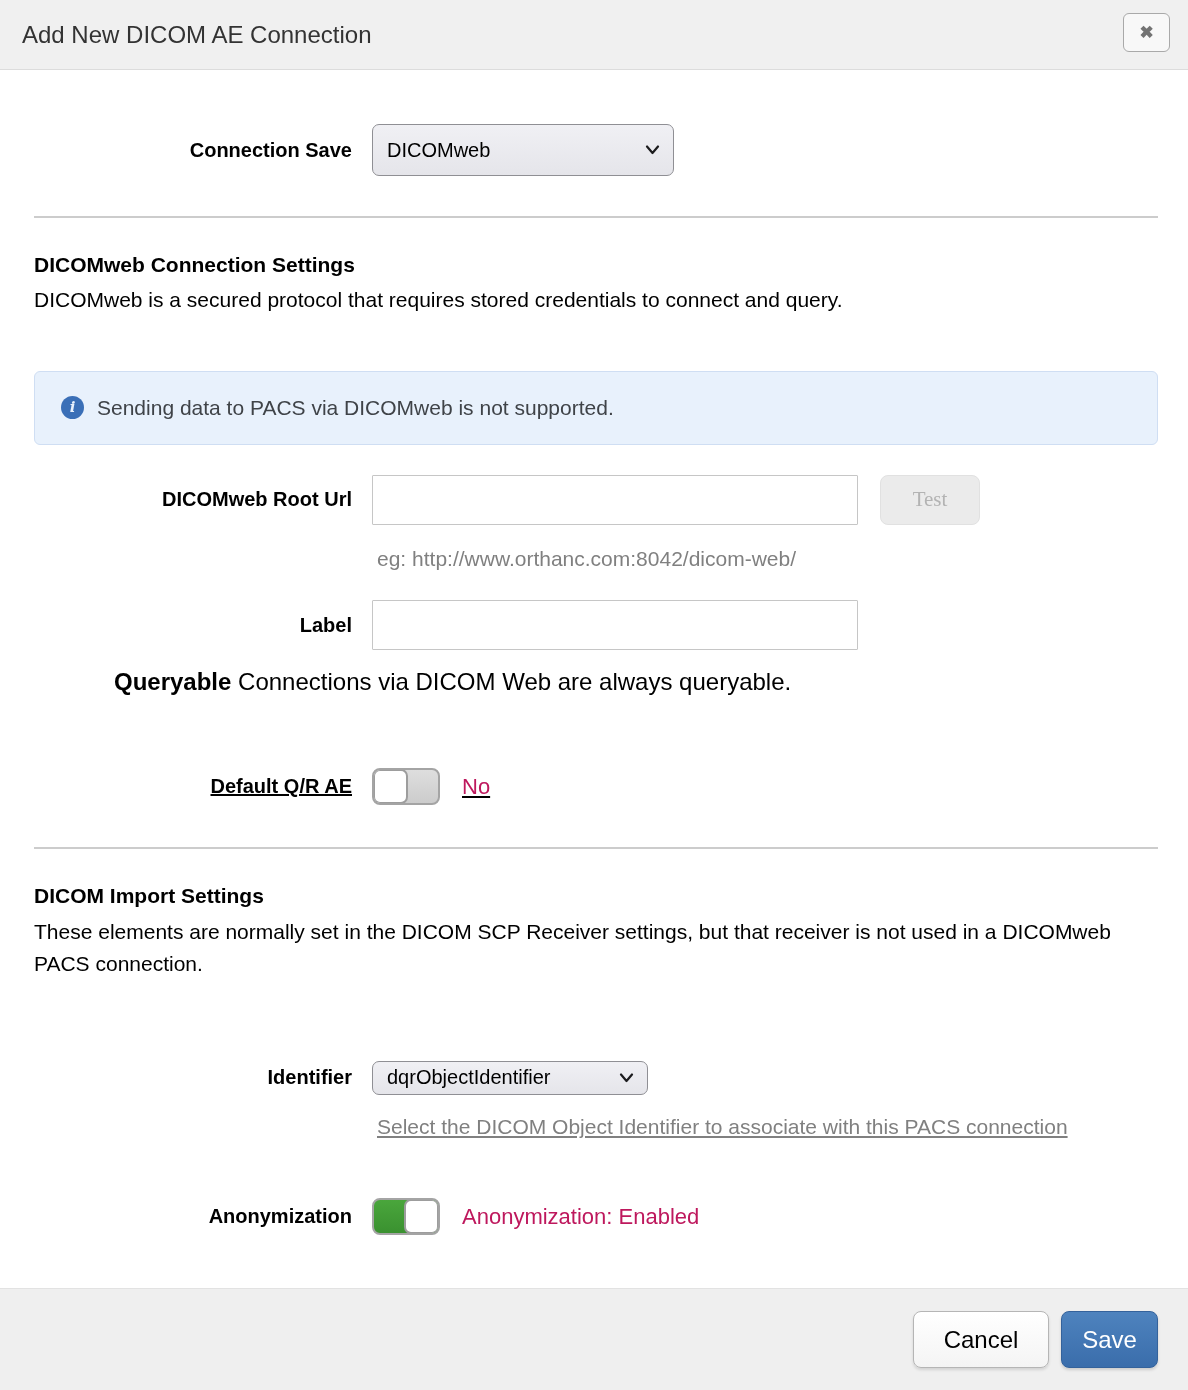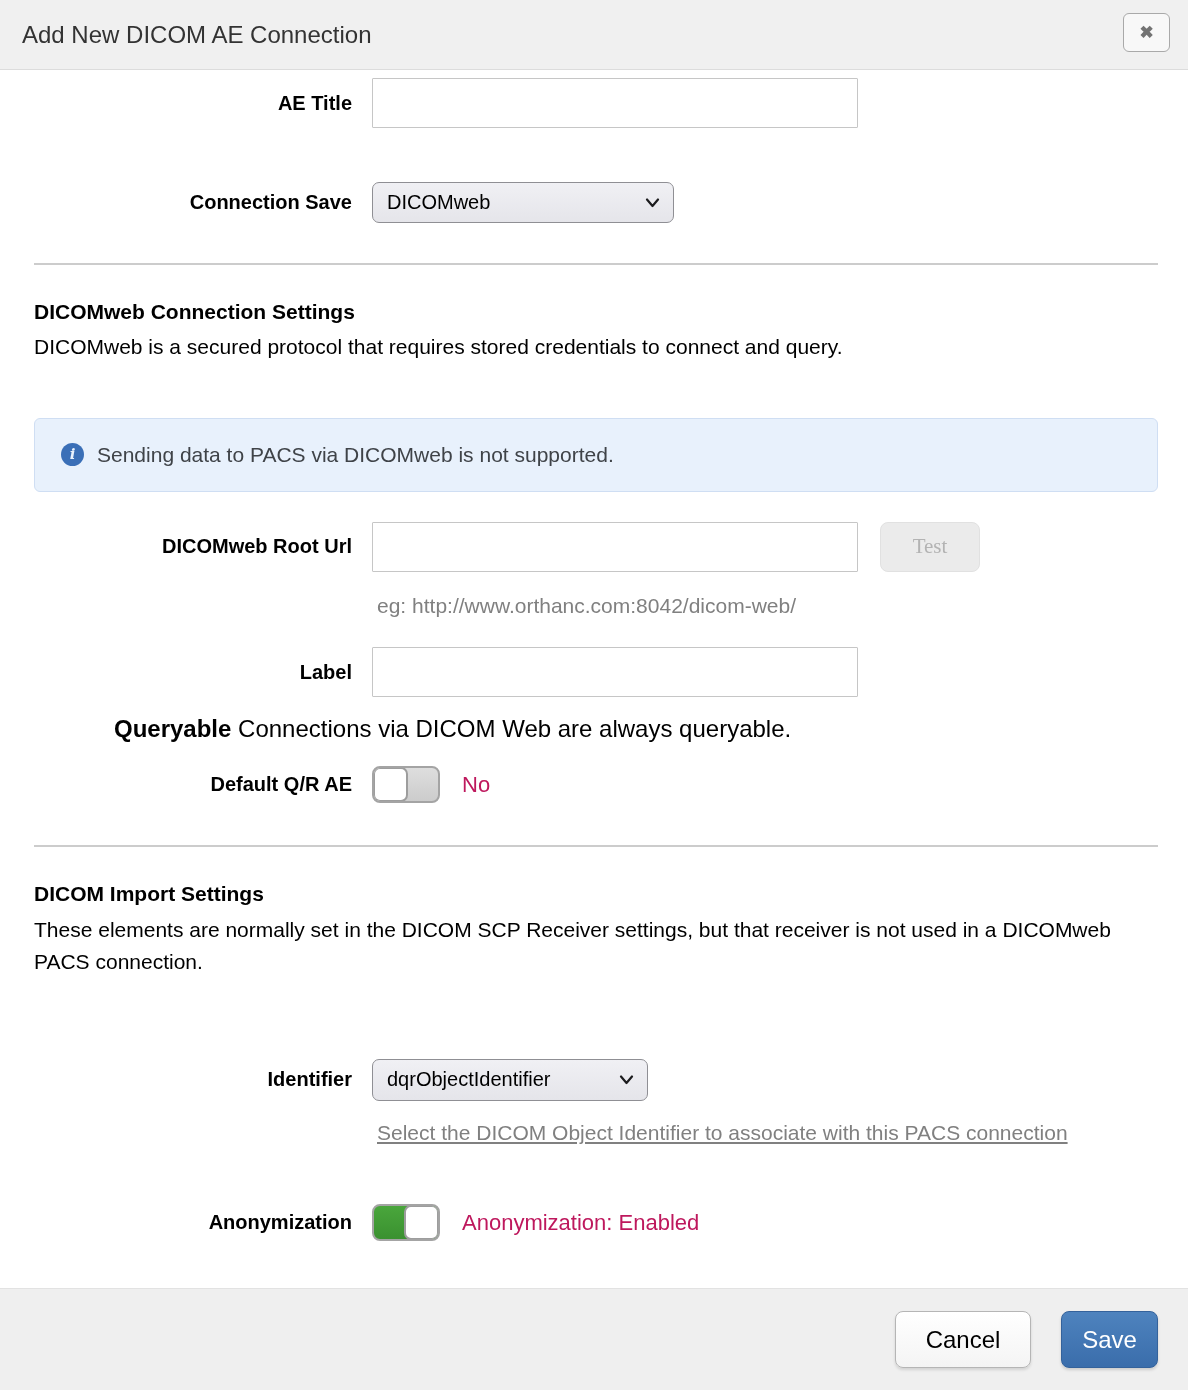--- a/index.html
+++ b/index.html
@@ -47,31 +47,31 @@
     border: 1px solid #c6c6c6; border-radius: 1px;
     font-size: 20px; padding: 0 12px;
     font-family: "Liberation Sans", sans-serif;
     background: #fff;
   }
 
   .row-ae-title { margin-top: 8px; }
   .row-connection-type { margin-top: 54px; }
 
   .select-box {
-    height: 41px;
+    height: 52px;
     background: linear-gradient(#f0f0f4, #e5e5ea);
     border: 1px solid #8f8f94;
     border-radius: 7px;
     display: flex; align-items: center; justify-content: space-between;
     padding: 0 13px 0 14px;
     font-size: 20px; color: #000;
     cursor: pointer;
   }
   .select-connection { width: 302px; }
-  .select-identifier { width: 276px; height: 42px; }
+  .select-identifier { width: 276px; height: 34px; }
   .chevron-svg { flex: 0 0 auto; margin-left: 10px; }
 
   .divider {
     border: none; border-top: 2px solid #cccccc;
     margin-top: 40px;
   }
   .divider-2 { margin-top: 42px; }
 
   .section-heading { font-size: 21px; font-weight: bold; color: #000; margin-top: 33px; line-height: 1.35; }
   .section-desc { font-size: 21px; color: #000; margin-top: 5px; line-height: 1.55; }
@@ -110,21 +110,21 @@
   .hint-row { padding-left: 343px; margin-top: 18px; font-size: 21px; color: #808080; line-height: 1.5; }
   .hint-identifier { margin-top: 16px; max-width: 1080px; }
   .hint-identifier span { display: inline-block; max-width: 735px; text-decoration: underline; }
 
   .row-label-field { margin-top: 26px; }
 
   .queryable-line { margin-top: 18px; padding-left: 80px; font-size: 24px; color: #000; }
   .queryable-line strong { font-weight: bold; }
 
   
-  .row-toggle-qr { margin-top: 23px; }
+  .row-toggle-qr { margin-top: 72px; text-decoration: underline; }
   .row-identifier { margin-top: 80px; }
   .row-anon { margin-top: 56px; }
 
   .toggle {
     width: 68px; height: 37px;
     border: 2px solid #a4a4a4;
     border-radius: 8px;
     position: relative;
     cursor: pointer;
     overflow: hidden;
@@ -146,21 +146,21 @@
     border-radius: 7px;
   }
   .toggle-state-text { margin-left: 22px; font-size: 22px; color: #be185d; }
 
   
   .modal-footer {
     flex: 0 0 102px; height: 102px;
     background: #efefef;
     border-top: 1px solid #e2e2e2;
     display: flex; align-items: center; justify-content: flex-end;
-    padding-right: 30px; gap: 30px;
+    padding-right: 30px; gap: 12px;
   }
   .btn {
     height: 57px; border-radius: 8px;
     font-size: 24px; font-family: "Liberation Sans", sans-serif;
     cursor: pointer;
   }
   .btn-cancel {
     width: 136px;
     background: linear-gradient(#ffffff, #f4f4f4);
     border: 1px solid #b5b5b5;
@@ -182,24 +182,20 @@
 
   <div class="modal-header">
     <div class="modal-title">Add New DICOM AE Connection</div>
     <button class="close-btn">
       <span>✖</span>
     </button>
   </div>
 
   <div class="modal-body">
 
-    <div class="form-row row-ae-title">
-      <label class="form-label">AE Title</label>
-      <input class="text-input" type="text" value="" style="">
-    </div>
 
     <div class="form-row row-connection-type">
       <label class="form-label">Connection Save</label>
       <div class="select-box select-connection">
         <span>DICOMweb</span>
         <svg class="chevron-svg" width="15" height="10" viewBox="0 0 15 10">
           <path d="M2 1.5 L7.5 8 L13 1.5" stroke="#1c1c1e" stroke-width="2.2" fill="none" stroke-linecap="round" stroke-linejoin="round"></path>
         </svg>
       </div>
     </div>

